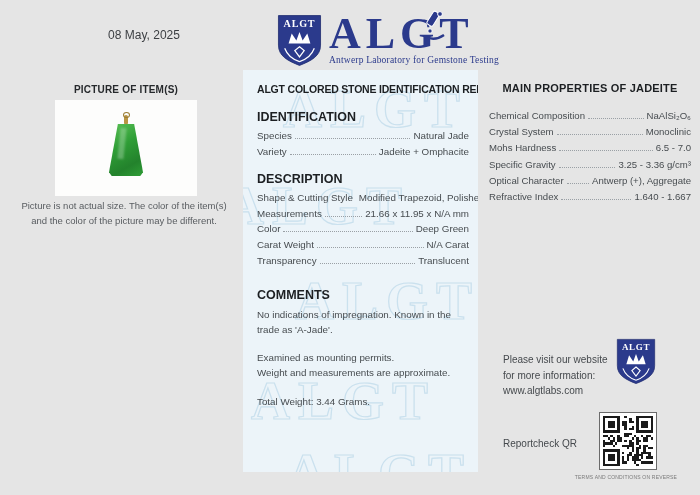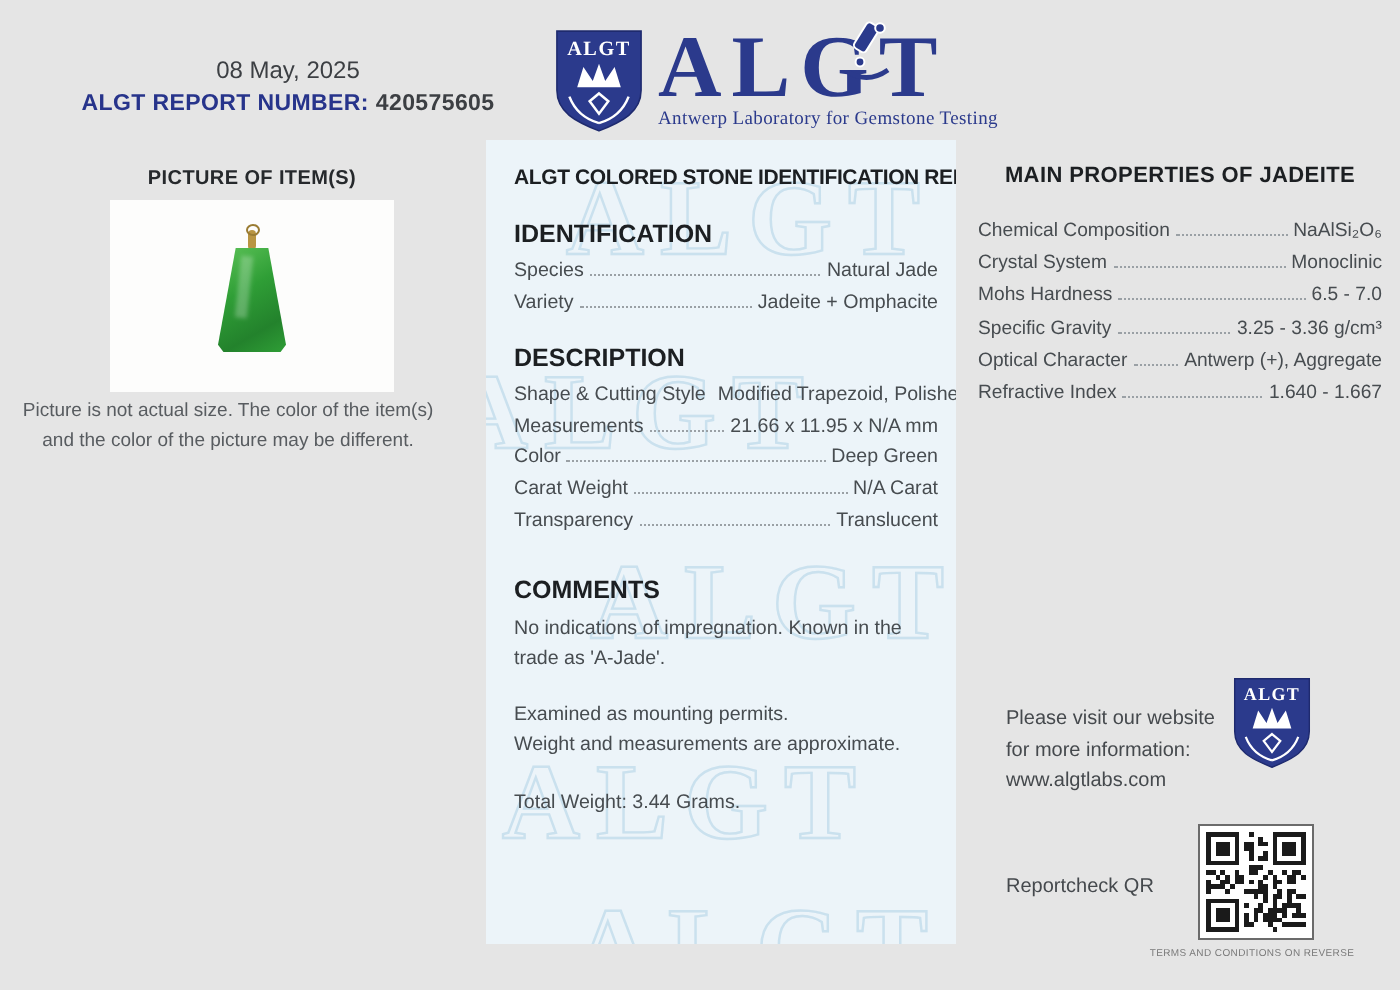--- a/index.html
+++ b/index.html
@@ -28,21 +28,21 @@
             display:flex;align-items:center;justify-content:center;}
   .pendant{position:relative;width:40px;height:66px;}
   .bail{position:absolute;left:18px;top:0;width:4px;height:10px;background:#b99542;border-radius:2px;}
   .bail:before{content:"";position:absolute;left:-1px;top:-3px;width:5px;height:4px;
                border:1px solid #9a7c33;border-radius:50%;}
   .stone{position:absolute;left:3px;top:9px;width:34px;height:52px;
          background:linear-gradient(150deg,#5cc257 0%,#2f9e36 40%,#23822c 75%,#2f9e36 100%);
          clip-path:polygon(26% 0%,74% 0%,100% 93%,92% 100%,8% 100%,0% 93%);}
   .stone:after{content:"";position:absolute;left:30%;top:8%;width:18%;height:60%;
                background:rgba(255,255,255,.25);filter:blur(1px);transform:rotate(6deg);}
-  .lp-note{position:absolute;left:6px;top:198px;width:216px;text-align:center;
+  .lp-note{position:absolute;left:16px;top:198px;width:216px;text-align:center;
            font-size:9.5px;line-height:1.6;color:#585c60;}
 
   
   .panel{position:absolute;left:243px;top:70px;width:235px;height:402px;background:#ecf4f9;
          box-sizing:border-box;padding:13px 9px 0 14px;overflow:hidden;}
   .wm{position:absolute;font-family:"Liberation Serif",serif;font-weight:bold;font-size:54px;
       letter-spacing:8px;color:transparent;-webkit-text-stroke:1.2px rgba(168,205,228,.5);
       pointer-events:none;}
   .panel-content{position:relative;}
   .rpt-title{font-size:10.5px;font-weight:bold;color:#1c1f22;letter-spacing:-.2px;
@@ -82,24 +82,20 @@
     <path d="M16,38 l4,-13 l6,9 l4,-11 l4,11 l6,-9 l4,13 z" fill="#ffffff"></path>
     <path d="M30,42 l6,5 -6,8 -6,-8 z" fill="none" stroke="#ffffff" stroke-width="1.6"></path>
     <path d="M11,44 q5,13 19,17 M49,44 q-5,13 -19,17" fill="none" stroke="#ffffff" stroke-width="1.6"></path>
   </symbol>
 </svg>
 
 <div id="page">
 
   <div class="hdr-left">
     <div class="hdr-date">08 May, 2025</div>
-    <div class="hdr-repno">
-      <span>ALGT REPORT NUMBER:</span>
-      <span class="num">420575605</span>
-    </div>
   </div>
 
   <div class="logo">
     <svg class="logo-shield">
         <use href="#algt-shield"></use>
       </svg>
     <div class="logo-right">
       <div class="wordmark">
         <span>ALGT</span>
         <svg class="scope" viewBox="0 0 26 30">

